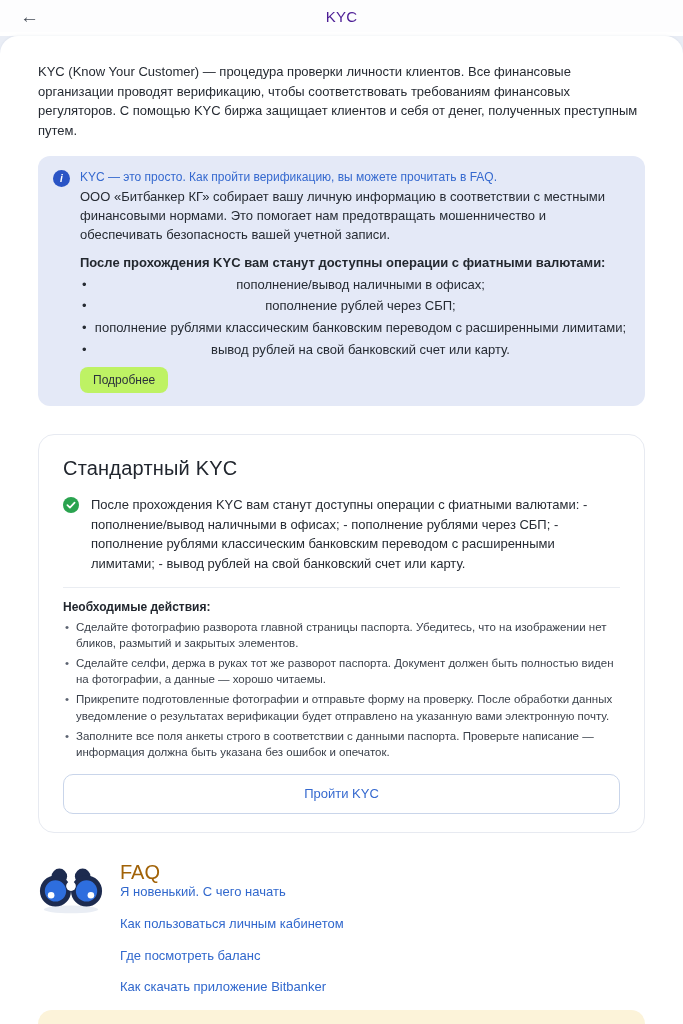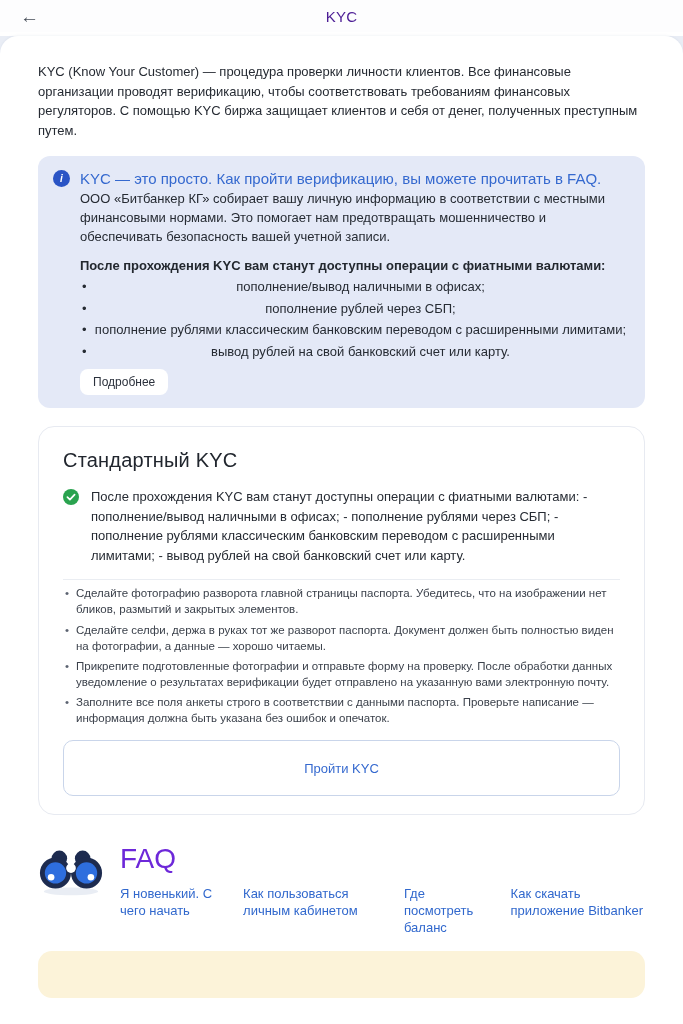--- a/index.html
+++ b/index.html
@@ -76,21 +76,21 @@
     border-radius: 50%;
     background: #2a54c5;
     color: #ffffff;
     font-size: 10px;
     font-weight: bold;
     font-style: italic;
     display: flex; align-items: center; justify-content: center;
   }
   .info-link {
     color: #3569cf;
-    font-size: 15px;
+    font-size: 12px;
     line-height: 1.35;
     text-decoration: none;
     cursor: pointer;
   }
   .info-content { padding-left: 27px; }
   .info-body {
     margin-top: 0;
     font-size: 13px;
     line-height: 1.47;
     color: #262b33;
@@ -110,31 +110,31 @@
     line-height: 1.35;
     margin-top: 4px;
     color: #262b33;
     text-align: center;
   }
   .info-list li::before { content: "•"; position: absolute; left: 2px; }
   .more-btn {
     margin-top: 9px;
     display: inline-block;
     border: none;
-    background: #ffffff;
+    background: #bef264;
     border-radius: 8px;
     padding: 6px 13px;
     font-size: 12px;
     color: #2b313c;
     font-family: inherit;
     cursor: pointer;
   }
   
   .std-card {
-    margin-top: 18px;
+    margin-top: 28px;
     border: 1px solid #e7eaf1;
     border-radius: 16px;
     padding: 22px 24px 18px;
     background: #ffffff;
   }
   .std-title {
     font-size: 20px;
     font-weight: 500;
     color: #21262e;
     letter-spacing: .2px;
@@ -155,35 +155,35 @@
     padding-left: 13px;
     font-size: 11.5px;
     line-height: 1.4;
     color: #3b414b;
     margin-top: 4px;
   }
   .actions-list li::before { content: "•"; position: absolute; left: 2px; color: #5b6270; }
   .submit-btn {
     margin-top: 14px;
     width: 100%;
-    height: 56px;
+    height: 40px;
     background: #ffffff;
     border: 1px solid #c9d5ea;
     border-radius: 10px;
     color: #3569cf;
     font-size: 13px;
     font-weight: 500;
     font-family: inherit;
     cursor: pointer;
   }
   
   .faq { margin-top: 28px; display: flex; gap: 16px; }
   .faq-icon-wrap { flex: none; width: 66px; padding-top: 2px; }
-  .faq-title { font-size: 28px; font-weight: 500; color: #6d28d9; }
-  .faq-links { margin-top: 11px; display: flex; flex-direction: row; gap: 15px; }
+  .faq-title { font-size: 20px; font-weight: 500; color: #a16207; }
+  .faq-links { display: flex; flex-direction: column; gap: 15px; }
   .faq-link {
     color: #3168cd;
     font-size: 13px;
     text-decoration: none;
     cursor: pointer;
     line-height: 1.3;
   }
   
   .video-bar {
     margin-top: 14px;
@@ -235,20 +235,21 @@
       <div class="benefit">
         <span class="check-icon">
           <svg width="16" height="16" viewBox="0 0 16 16">
             <circle cx="8" cy="8" r="8" fill="#2aa34f"></circle>
             <path d="M4.4 8.2 L6.9 10.6 L11.6 5.6" stroke="#ffffff" stroke-width="1.7" fill="none" stroke-linecap="round" stroke-linejoin="round"></path>
           </svg>
         </span>
         <p class="benefit-text">После прохождения KYC вам станут доступны операции с фиатными валютами: - пополнение/вывод наличными в офисах; - пополнение рублями через СБП; - пополнение рублями классическим банковским переводом с расширенными лимитами; - вывод рублей на свой банковский счет или карту.</p>
       </div>
       <hr class="divider">
+      <h3 class="actions-title">Необходимые действия:</h3>
       <ul class="actions-list">
         <li>Сделайте фотографию разворота главной страницы паспорта. Убедитесь, что на изображении нет бликов, размытий и закрытых элементов.</li>
         <li>Сделайте селфи, держа в руках тот же разворот паспорта. Документ должен быть полностью виден на фотографии, а данные — хорошо читаемы.</li>
         <li>Прикрепите подготовленные фотографии и отправьте форму на проверку. После обработки данных уведомление о результатах верификации будет отправлено на указанную вами электронную почту.</li>
         <li>Заполните все поля анкеты строго в соответствии с данными паспорта. Проверьте написание — информация должна быть указана без ошибок и опечаток.</li>
       </ul>
       <button class="submit-btn">Пройти KYC</button>
     </section>
 
     <section class="faq">

